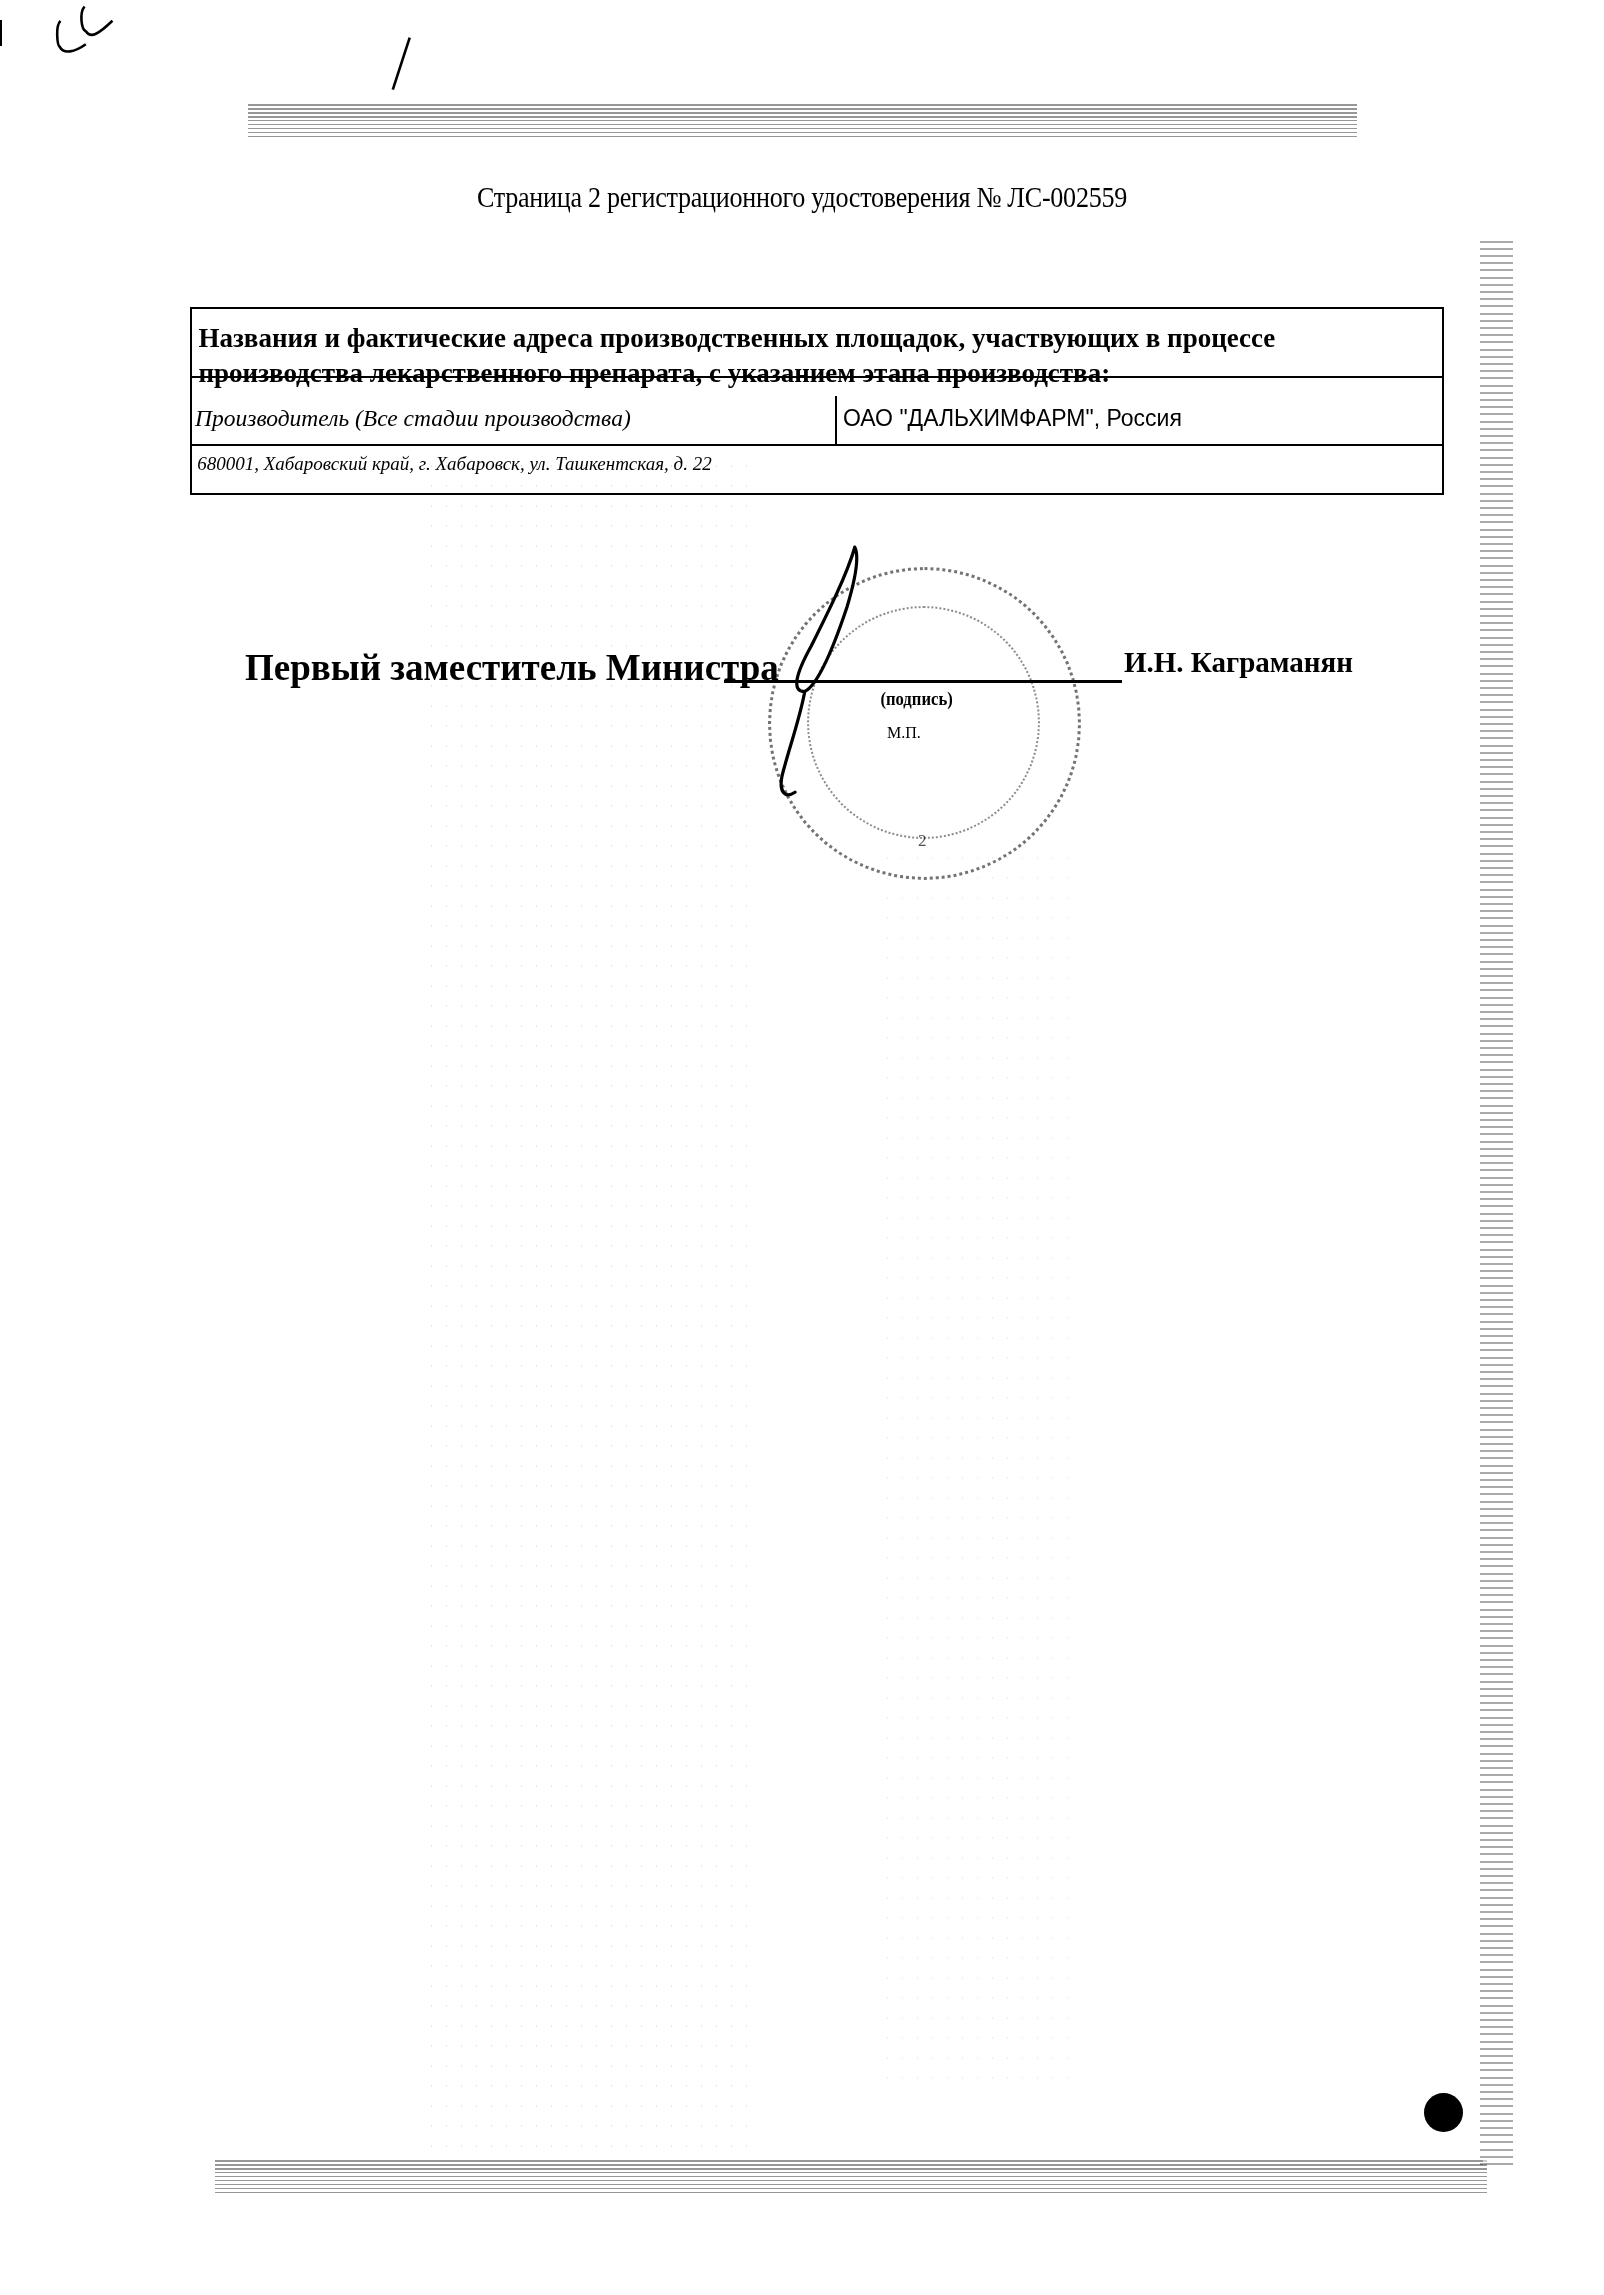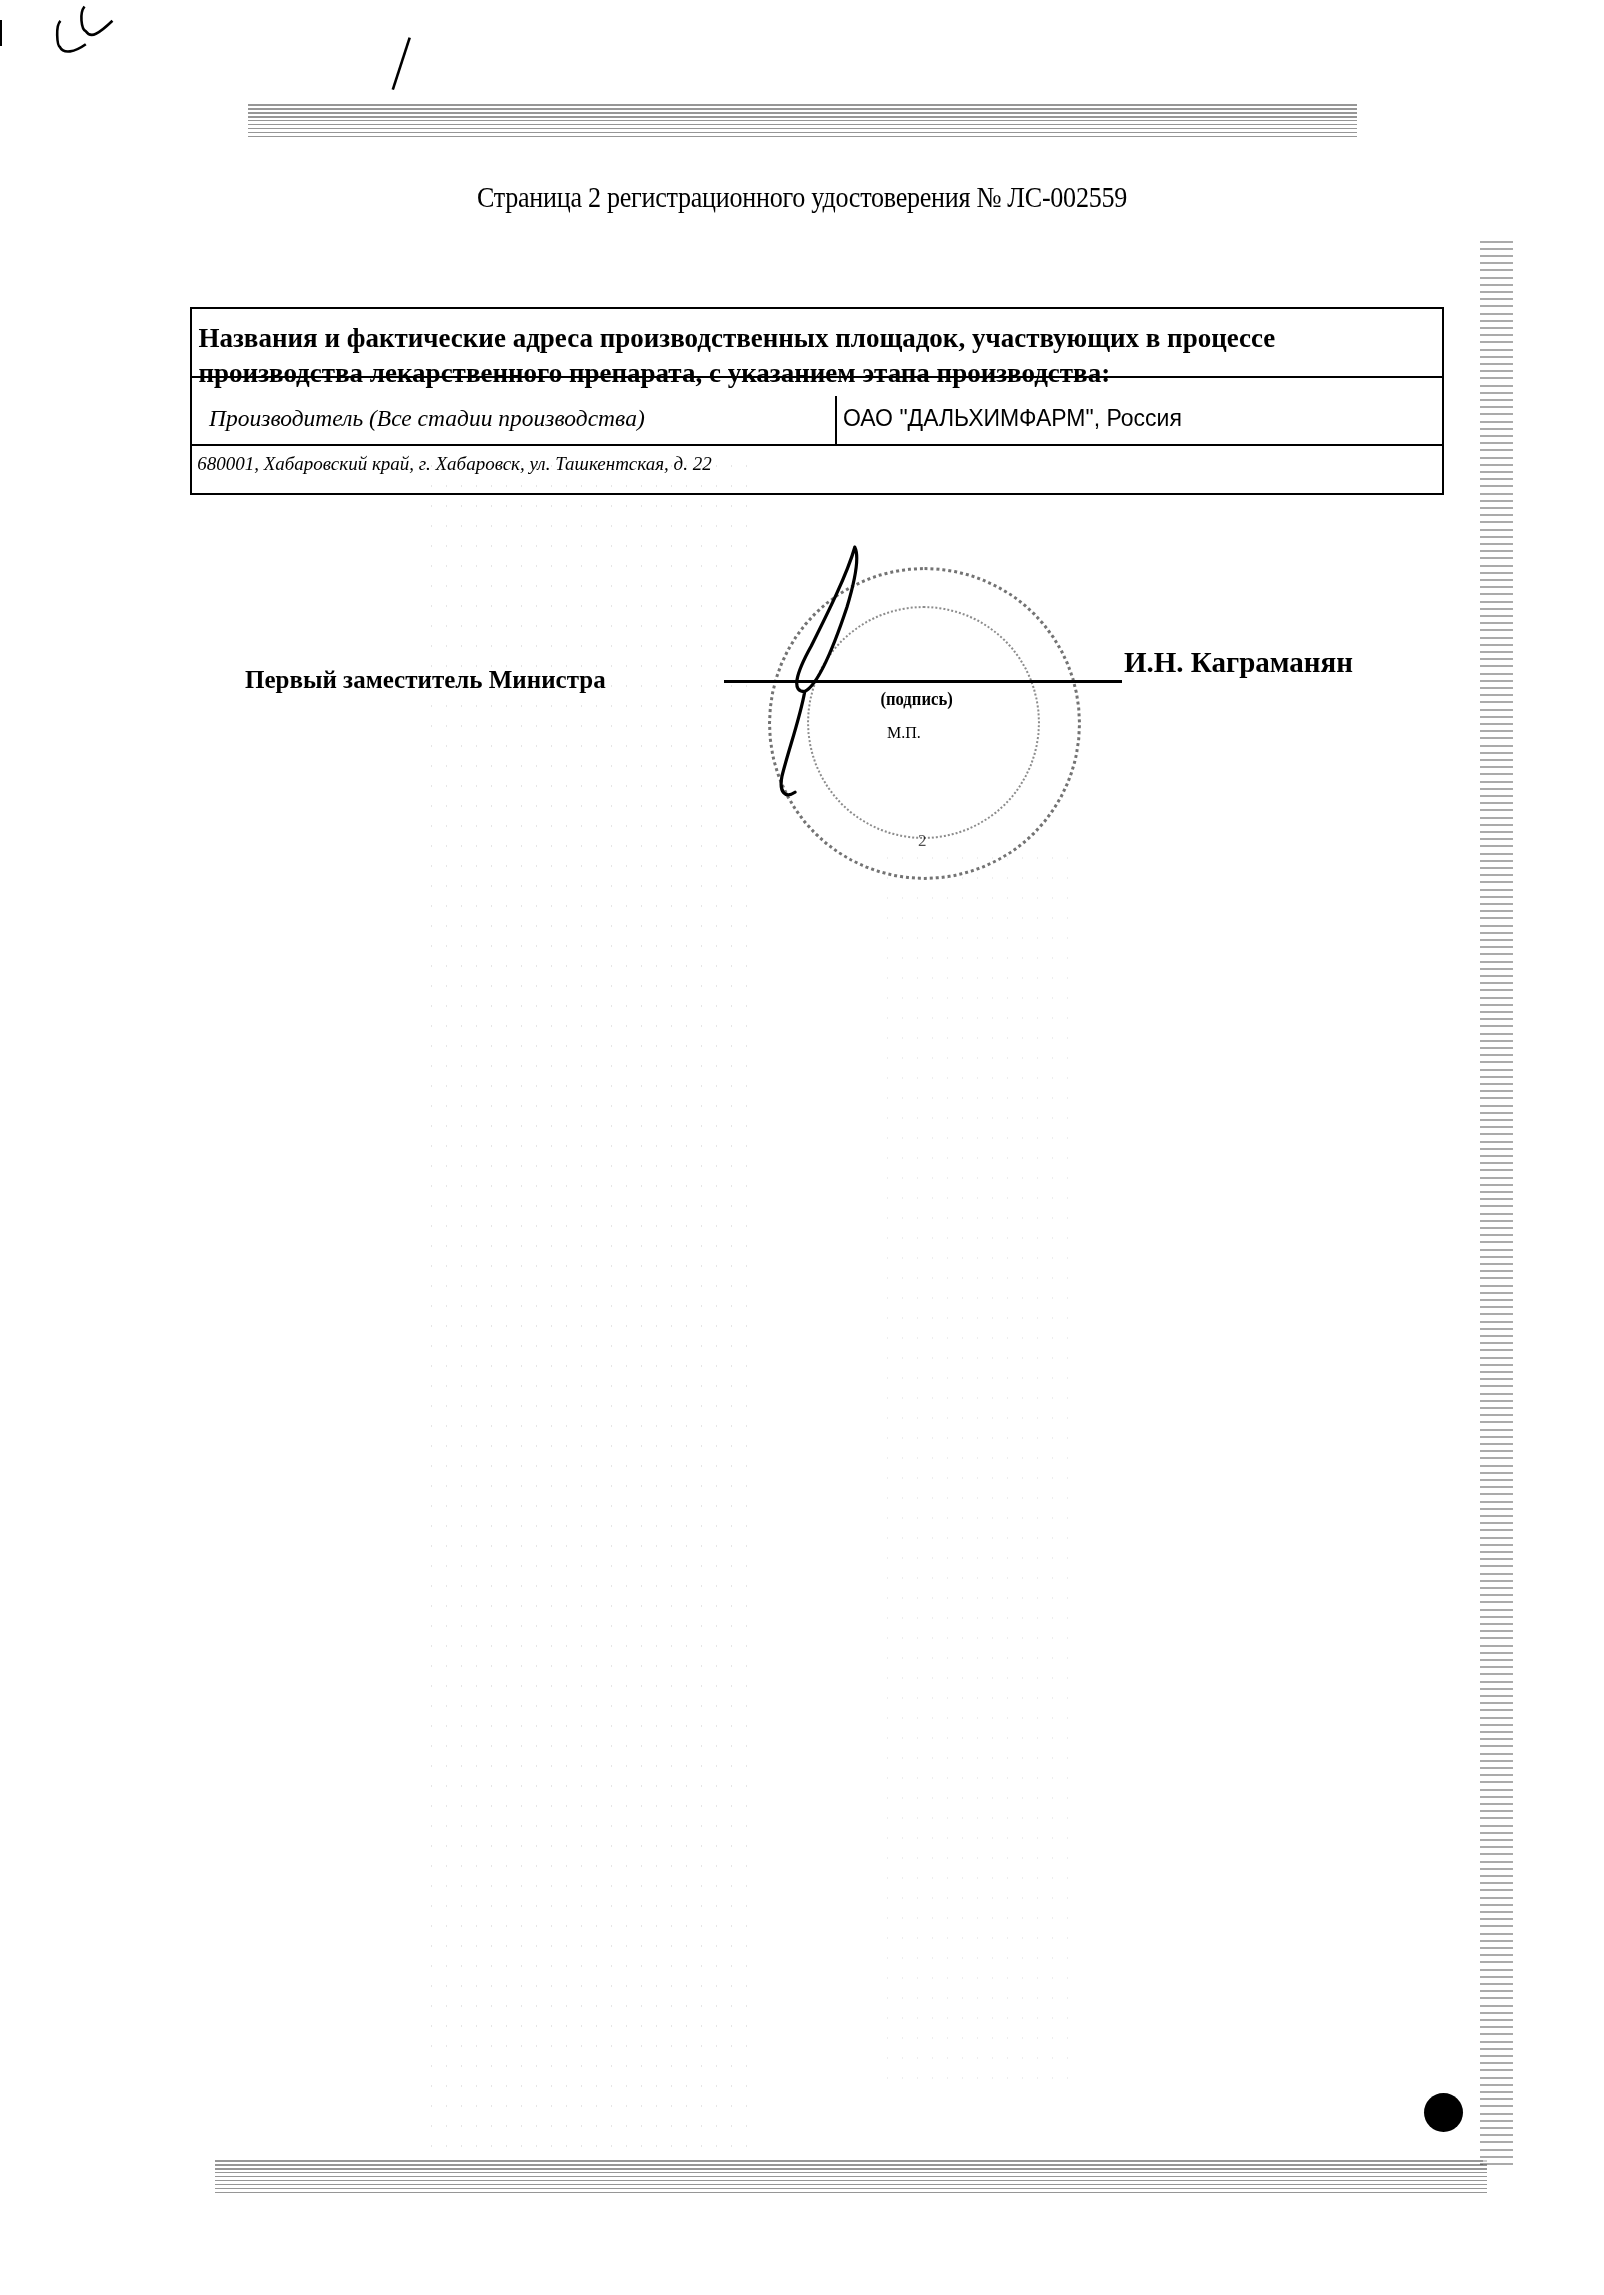--- a/index.html
+++ b/index.html
@@ -73,21 +73,21 @@
   .row-producer {
     top: 87px; height: 50px;
     border-bottom: 2.6px solid #000;
   }
   .cell-role {
     position: absolute;
     left: 0; top: 0;
     width: 645px; height: 100%;
     border-right: 2px solid #000;
     box-sizing: border-box;
-    padding: 9px 0 0 17px;
+    padding: 9px 0 0 3px;
     font-style: italic;
     font-size: 23.5px;
   }
   .cell-company {
     position: absolute;
     left: 647px; top: 0;
     right: 0; height: 100%;
     padding: 9px 0 0 3.9px;
     font-family: "Liberation Sans", "DejaVu Sans", sans-serif;
     font-size: 23px;
@@ -96,22 +96,21 @@
     top: 137px; height: 37px;
     padding: 6.5px 0 0 5.2px;
     font-size: 19px;
     font-style: italic;
   }
 
   .signer-title {
     left: 245px;
     top: 646px;
     font-weight: bold;
-    font-size: 25px;
-    margin-top: 20px;
+    font-size: 37px;
   }
   .signature-line {
     left: 724px;
     top: 680px;
     width: 398px;
     height: 2.6px;
     background: #000;
   }
   .signature-caption {
     left: 874px;

